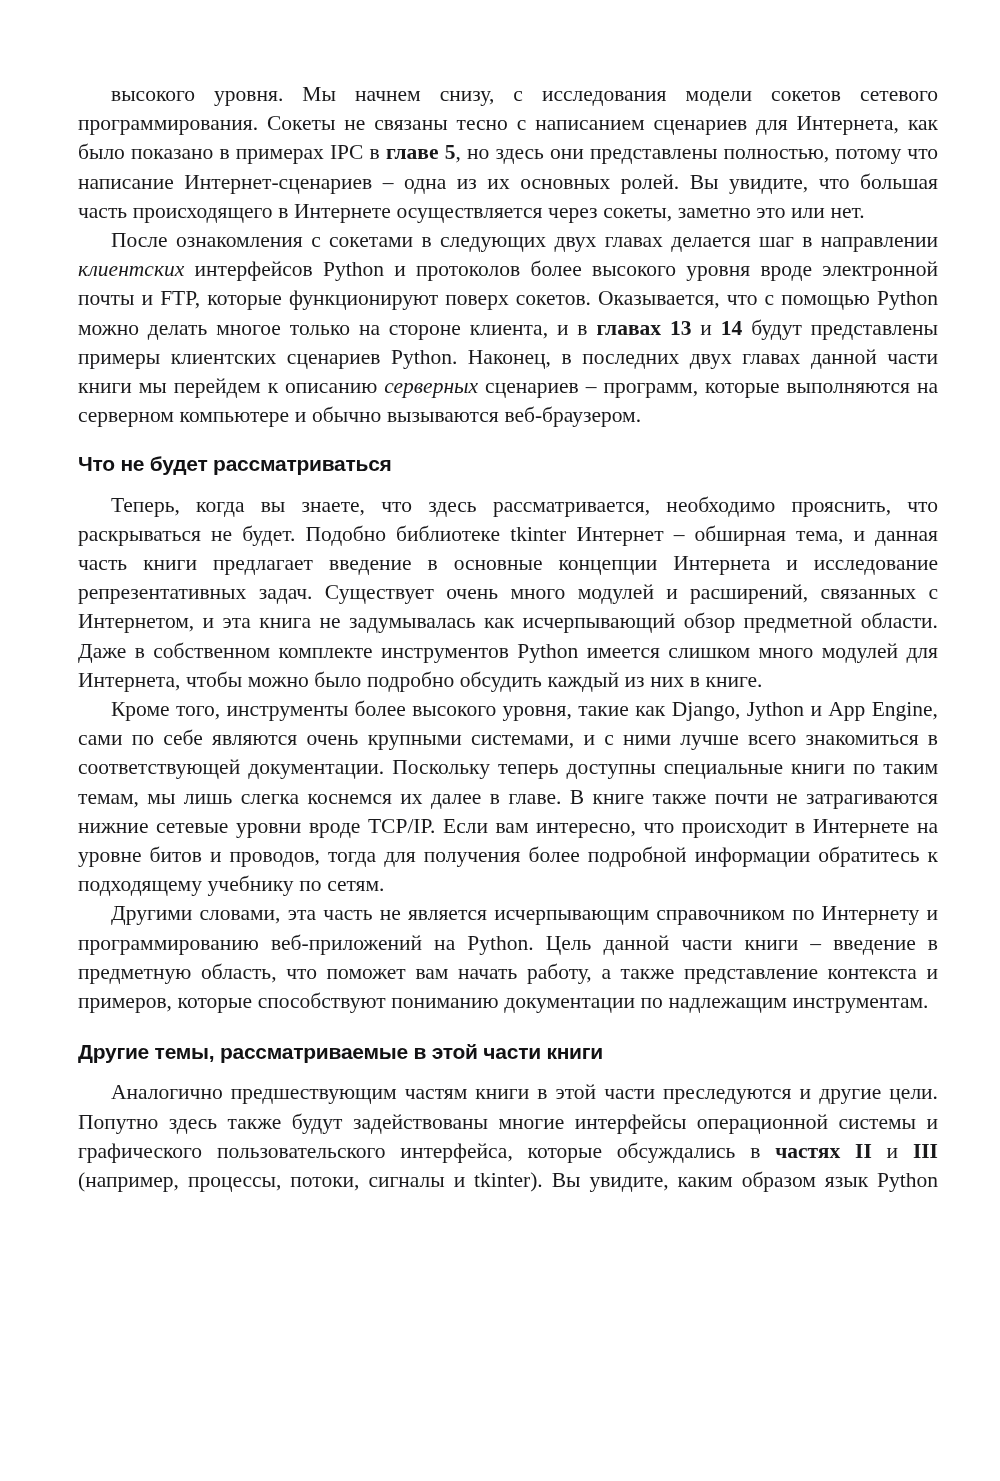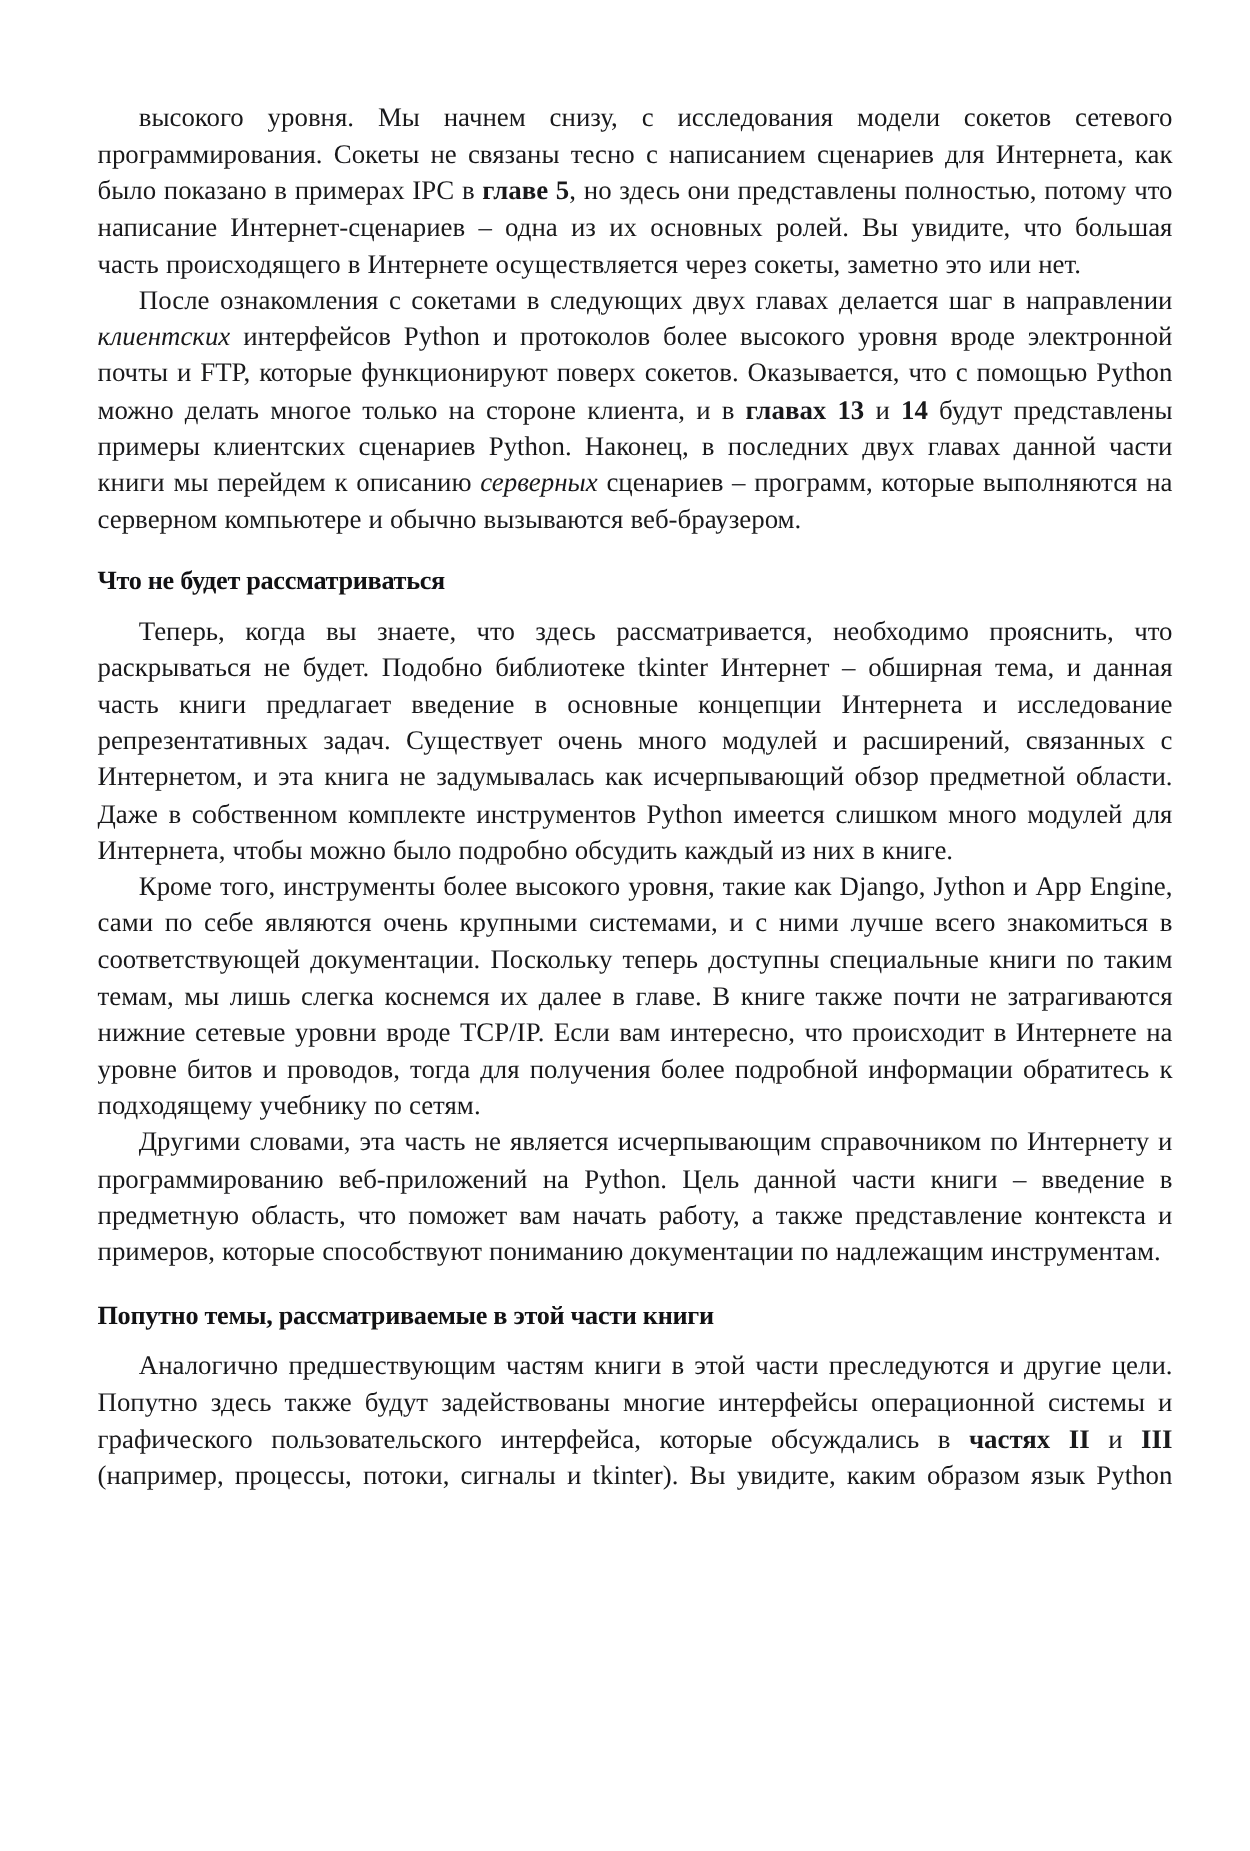--- a/index.html
+++ b/index.html
@@ -48,21 +48,21 @@
     font-style: italic;
     margin-top: 44px;
   }
 
   .body-par b,
   .body-par strong {
     font-weight: bold;
   }
 
   .section-heading {
-    font-family: Liberation Serif, serif;
+    font-family: Liberation Sans, sans-serif;
     font-size: 21px;
     font-weight: bold;
     color: #121214;
     letter-spacing: -0.25px;
     text-indent: 0;
     margin: 0;
     padding: 0;
     line-height: 1.15;
   }
 
@@ -139,21 +139,21 @@
       <h2 class="section-heading">Что не будет рассматриваться</h2>
     </div>
 
     <p class="body-par">Теперь, когда вы знаете, что здесь рассматривается, необходимо прояснить, что раскрываться не будет. Подобно библиотеке tkinter Интернет – обширная тема, и данная часть книги предлагает введение в основные концепции Интернета и исследование репрезентативных задач. Существует очень много модулей и расширений, связанных с Интернетом, и эта книга не задумывалась как исчерпывающий обзор предметной области. Даже в собственном комплекте инструментов Python имеется слишком много модулей для Интернета, чтобы можно было подробно обсудить каждый из них в книге.</p>
 
     <p class="body-par">Кроме того, инструменты более высокого уровня, такие как Django, Jython и App Engine, сами по себе являются очень крупными системами, и с ними лучше всего знакомиться в соответствующей документации. Поскольку теперь доступны специальные книги по таким темам, мы лишь слегка коснемся их далее в главе. В книге также почти не затрагиваются нижние сетевые уровни вроде TCP/IP. Если вам интересно, что происходит в Интернете на уровне битов и проводов, тогда для получения более подробной информации обратитесь к подходящему учебнику по сетям.</p>
 
     <p class="body-par">Другими словами, эта часть не является исчерпывающим справочником по Интернету и программированию веб-приложений на Python. Цель данной части книги – введение в предметную область, что поможет вам начать работу, а также представление контекста и примеров, которые способствуют пониманию документации по надлежащим инструментам.</p>
 
     <div class="heading-block-2">
-      <h2 class="section-heading">Попутно темы, рассматриваемые в этой части книги</h2>
+      <h2 class="section-heading">Другие темы, рассматриваемые в этой части книги</h2>
     </div>
 
     <p class="body-par"><span>Аналогично предшествующим частям книги в этой части преследуются и другие цели. Попутно здесь также будут задействованы многие интерфейсы операционной системы и графического пользовательского интерфейса, которые обсуждались в </span><b>частях II</b><span> и </span><b>III</b><span> (например, процессы, потоки, сигналы и tkinter). Вы увидите, каким образом язык Python применяется в реалистично масштабируемых программах, и ознакомитесь с рядом проектных решений и проблемами, порождаемыми Интернетом.</span></p>
 
   </div>
 
   <div class="footer">
     <div class="footer-rule"></div>
     <div class="footer-row">
       <div class="footer-pageno">20</div>

